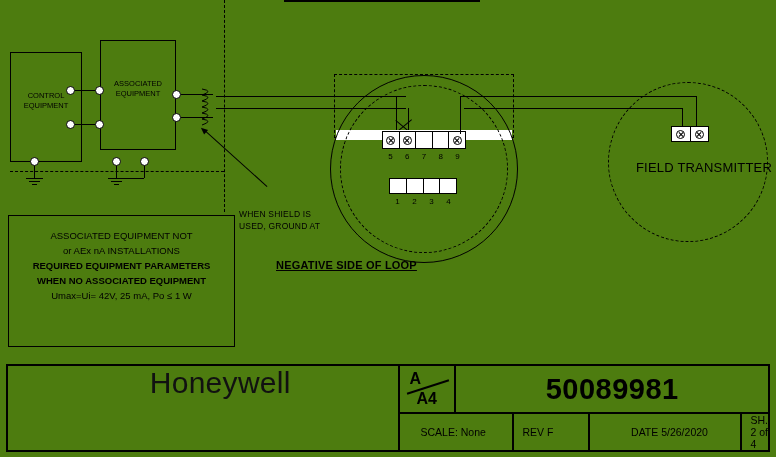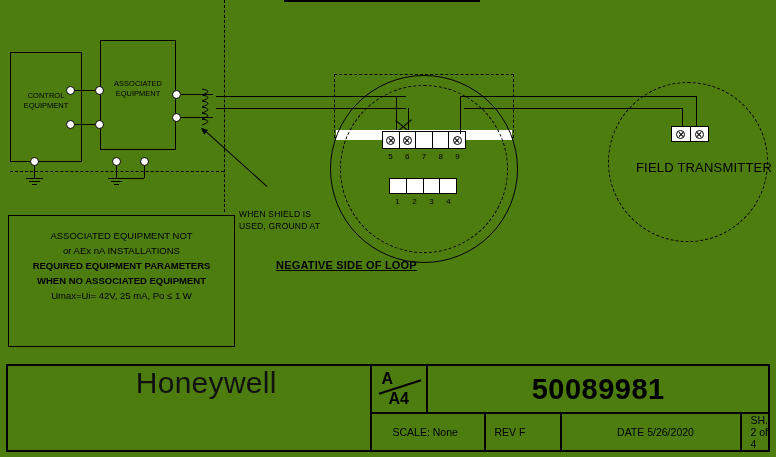--- a/index.html
+++ b/index.html
@@ -141,21 +141,21 @@
     display: flex;
     align-items: center;
     padding-left: 8px;
     font-size: 10.5px;
     box-sizing: border-box;
     border-right: 2px solid #000;
   }
   #right-bottom > div:last-child { border-right: none; }
   #scale-cell { width: 102px; }
   #rev-cell   { width: 76px; }
-  #date-cell  { width: 180px; justify-content: center; padding-left: 0; }
+  #date-cell  { width: 152px; justify-content: center; padding-left: 0; }
   #sheet-cell { flex: 1; justify-content: center; padding-left: 0; }
 
   
   #notebox {
     position: absolute;
     left: 8px;
     top: 215px;
     width: 227px;
     height: 132px;
     border: 1px solid #000;

